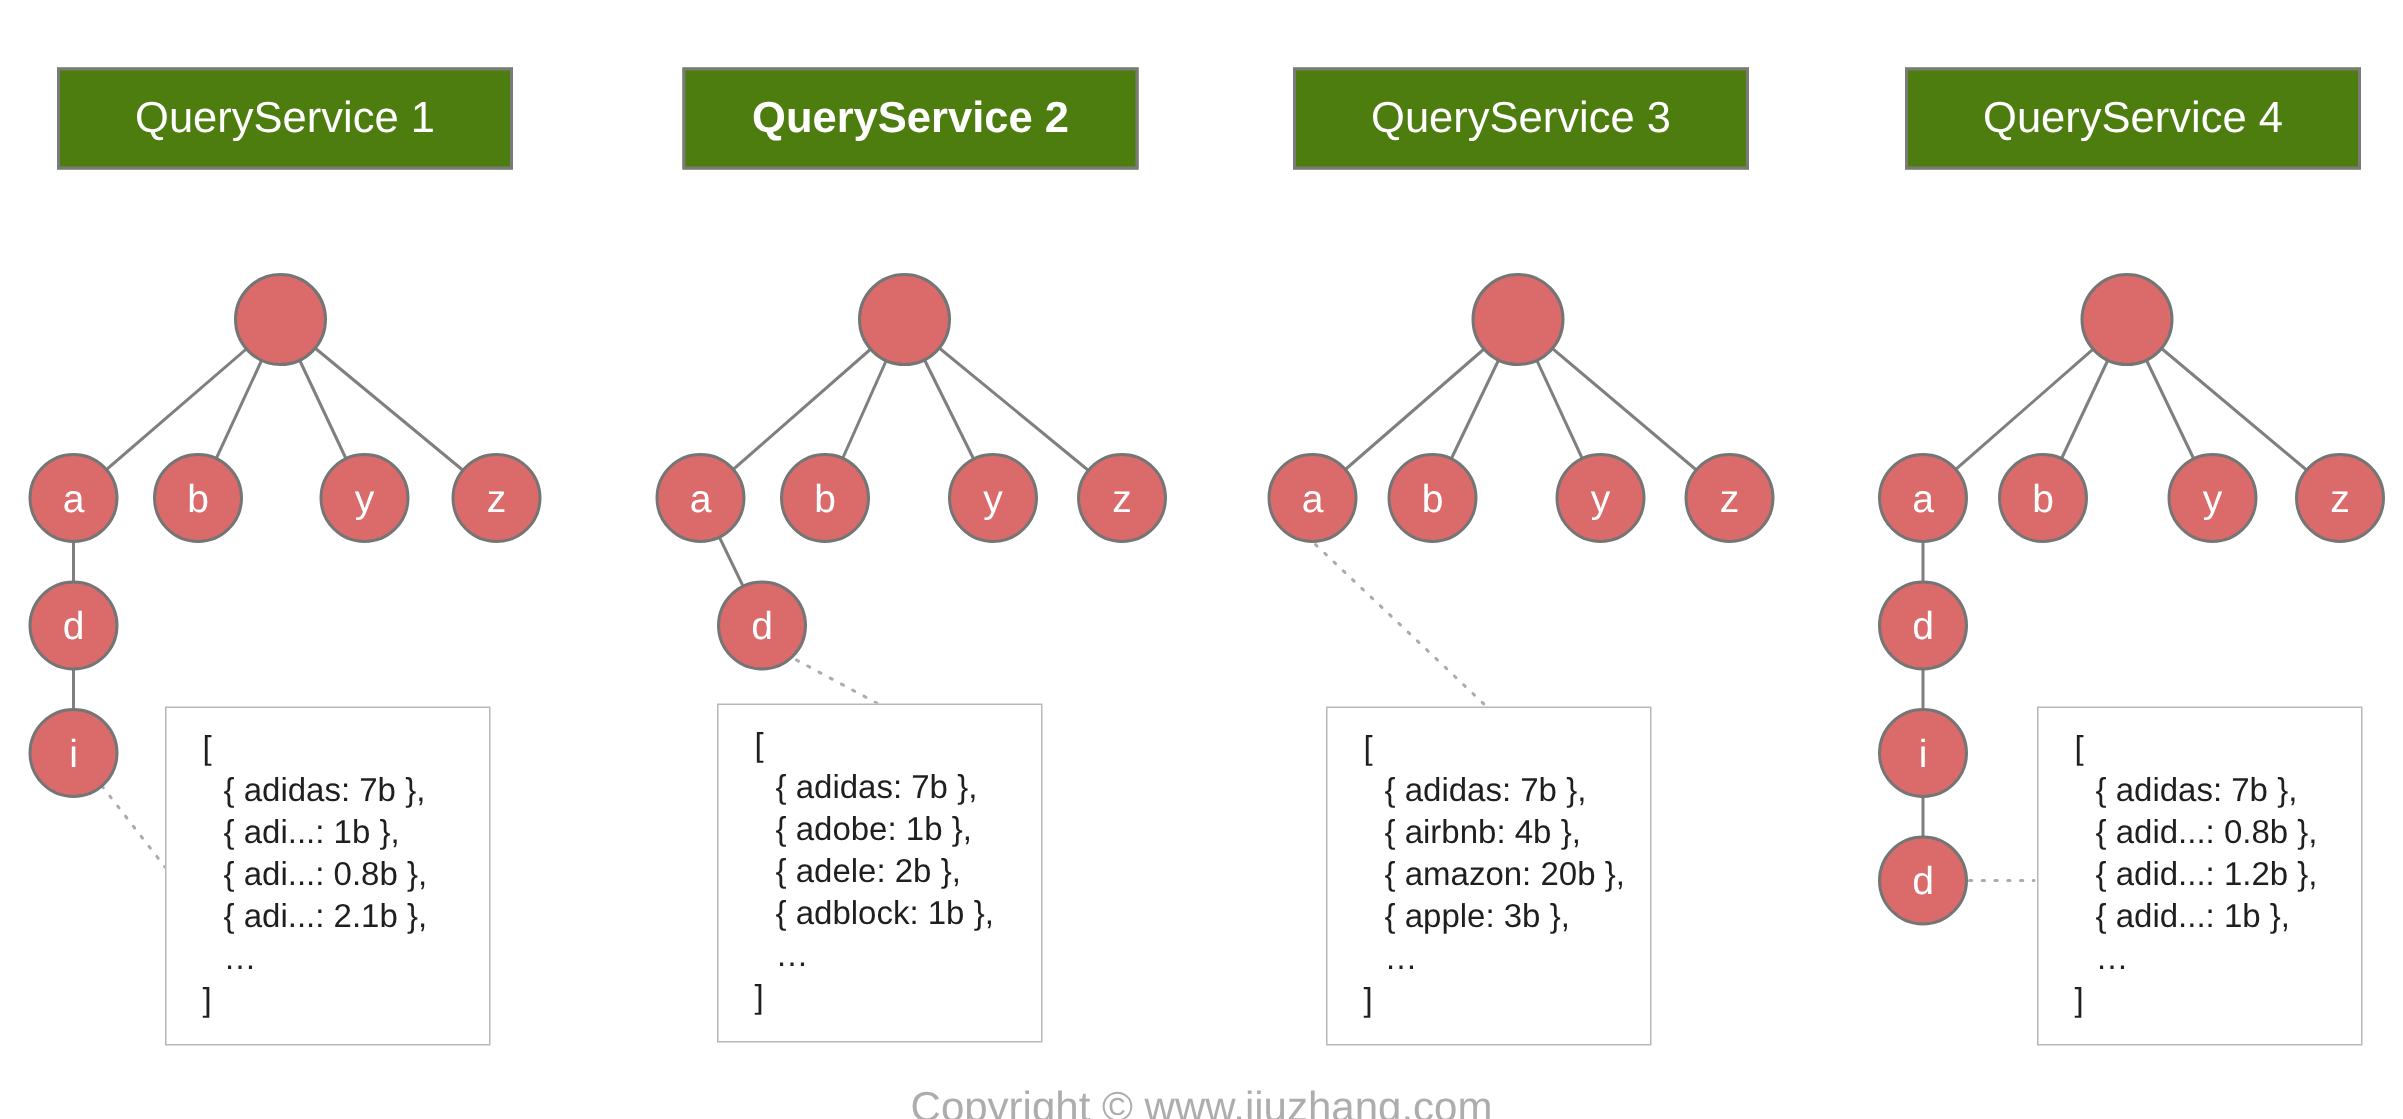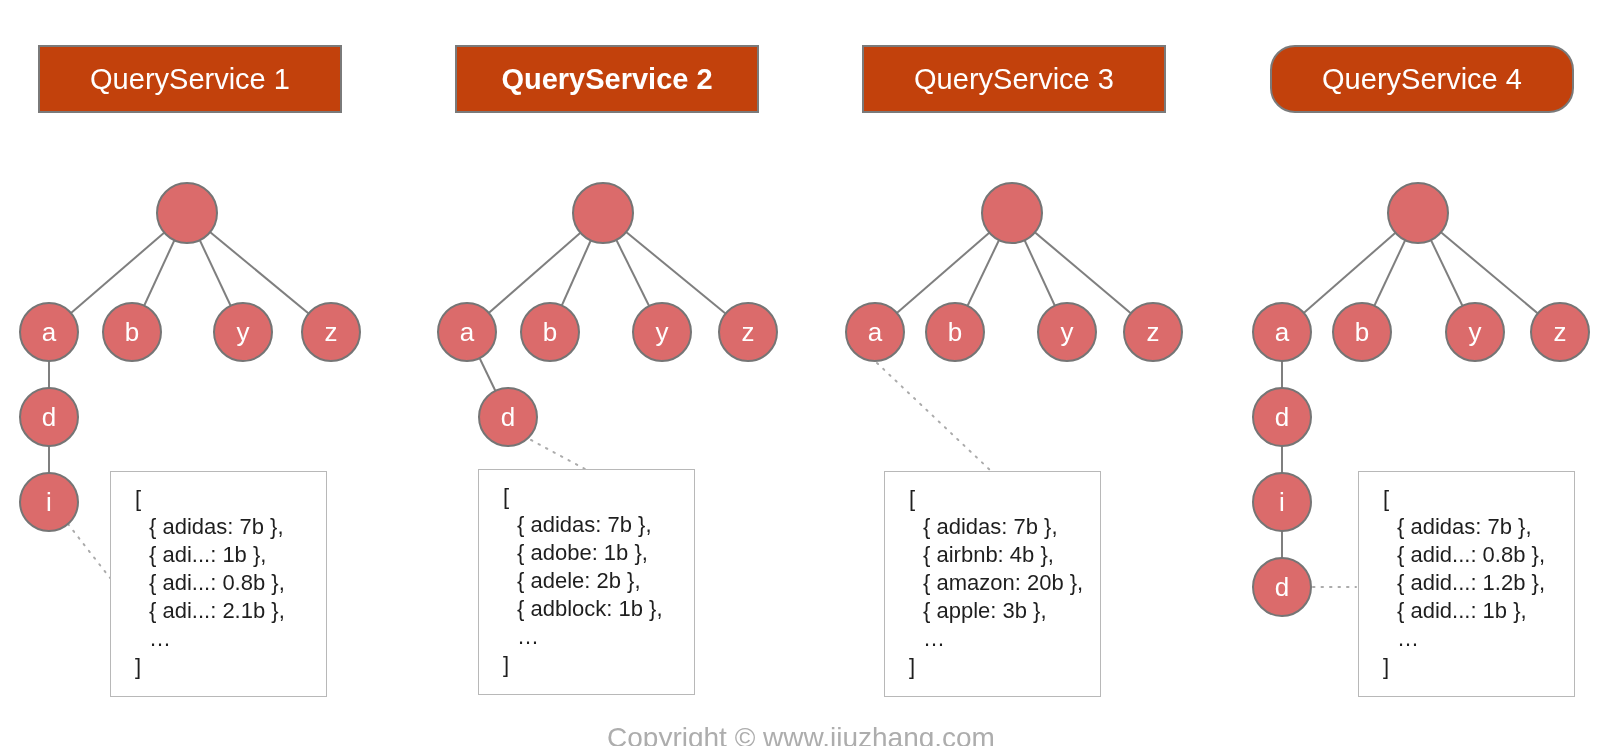--- a/index.html
+++ b/index.html
@@ -10,32 +10,32 @@
     overflow:hidden;
     background:#ffffff;
     font-family:"Liberation Sans", sans-serif;
   }
   #diagram-svg { position:absolute; left:0; top:0; }
 
   .svc-header {
     position:absolute;
     top:45px;
     width:304px; height:68px;
-    background:#c2410c;
+    background:#4d7c0f;
     border:2px solid #7a7a7a;
     color:#ffffff;
     font-size:29px;
     line-height:64px;
     text-align:center;
     white-space:nowrap;
   }
   .h1 { left:38px; }
   .h2 { left:455px;font-weight:bold; }
   .h3 { left:862px;text-align:center; }
-  .h4 { left:1270px;border-radius:25px; }
+  .h4 { left:1270px; }
 
   .edge   { stroke:#7f7f7f; stroke-width:2; fill:none; }
   .dotted { stroke:#ababab; stroke-width:2; fill:none;
             stroke-dasharray:1.5 7; stroke-linecap:round; }
   .node   { fill:#DB6B6B; stroke:#757575; stroke-width:2; }
   .node-label {
     fill:#ffffff; font-size:26px;
     text-anchor:middle; dominant-baseline:central;
     font-family:"Liberation Sans", sans-serif;
   }

